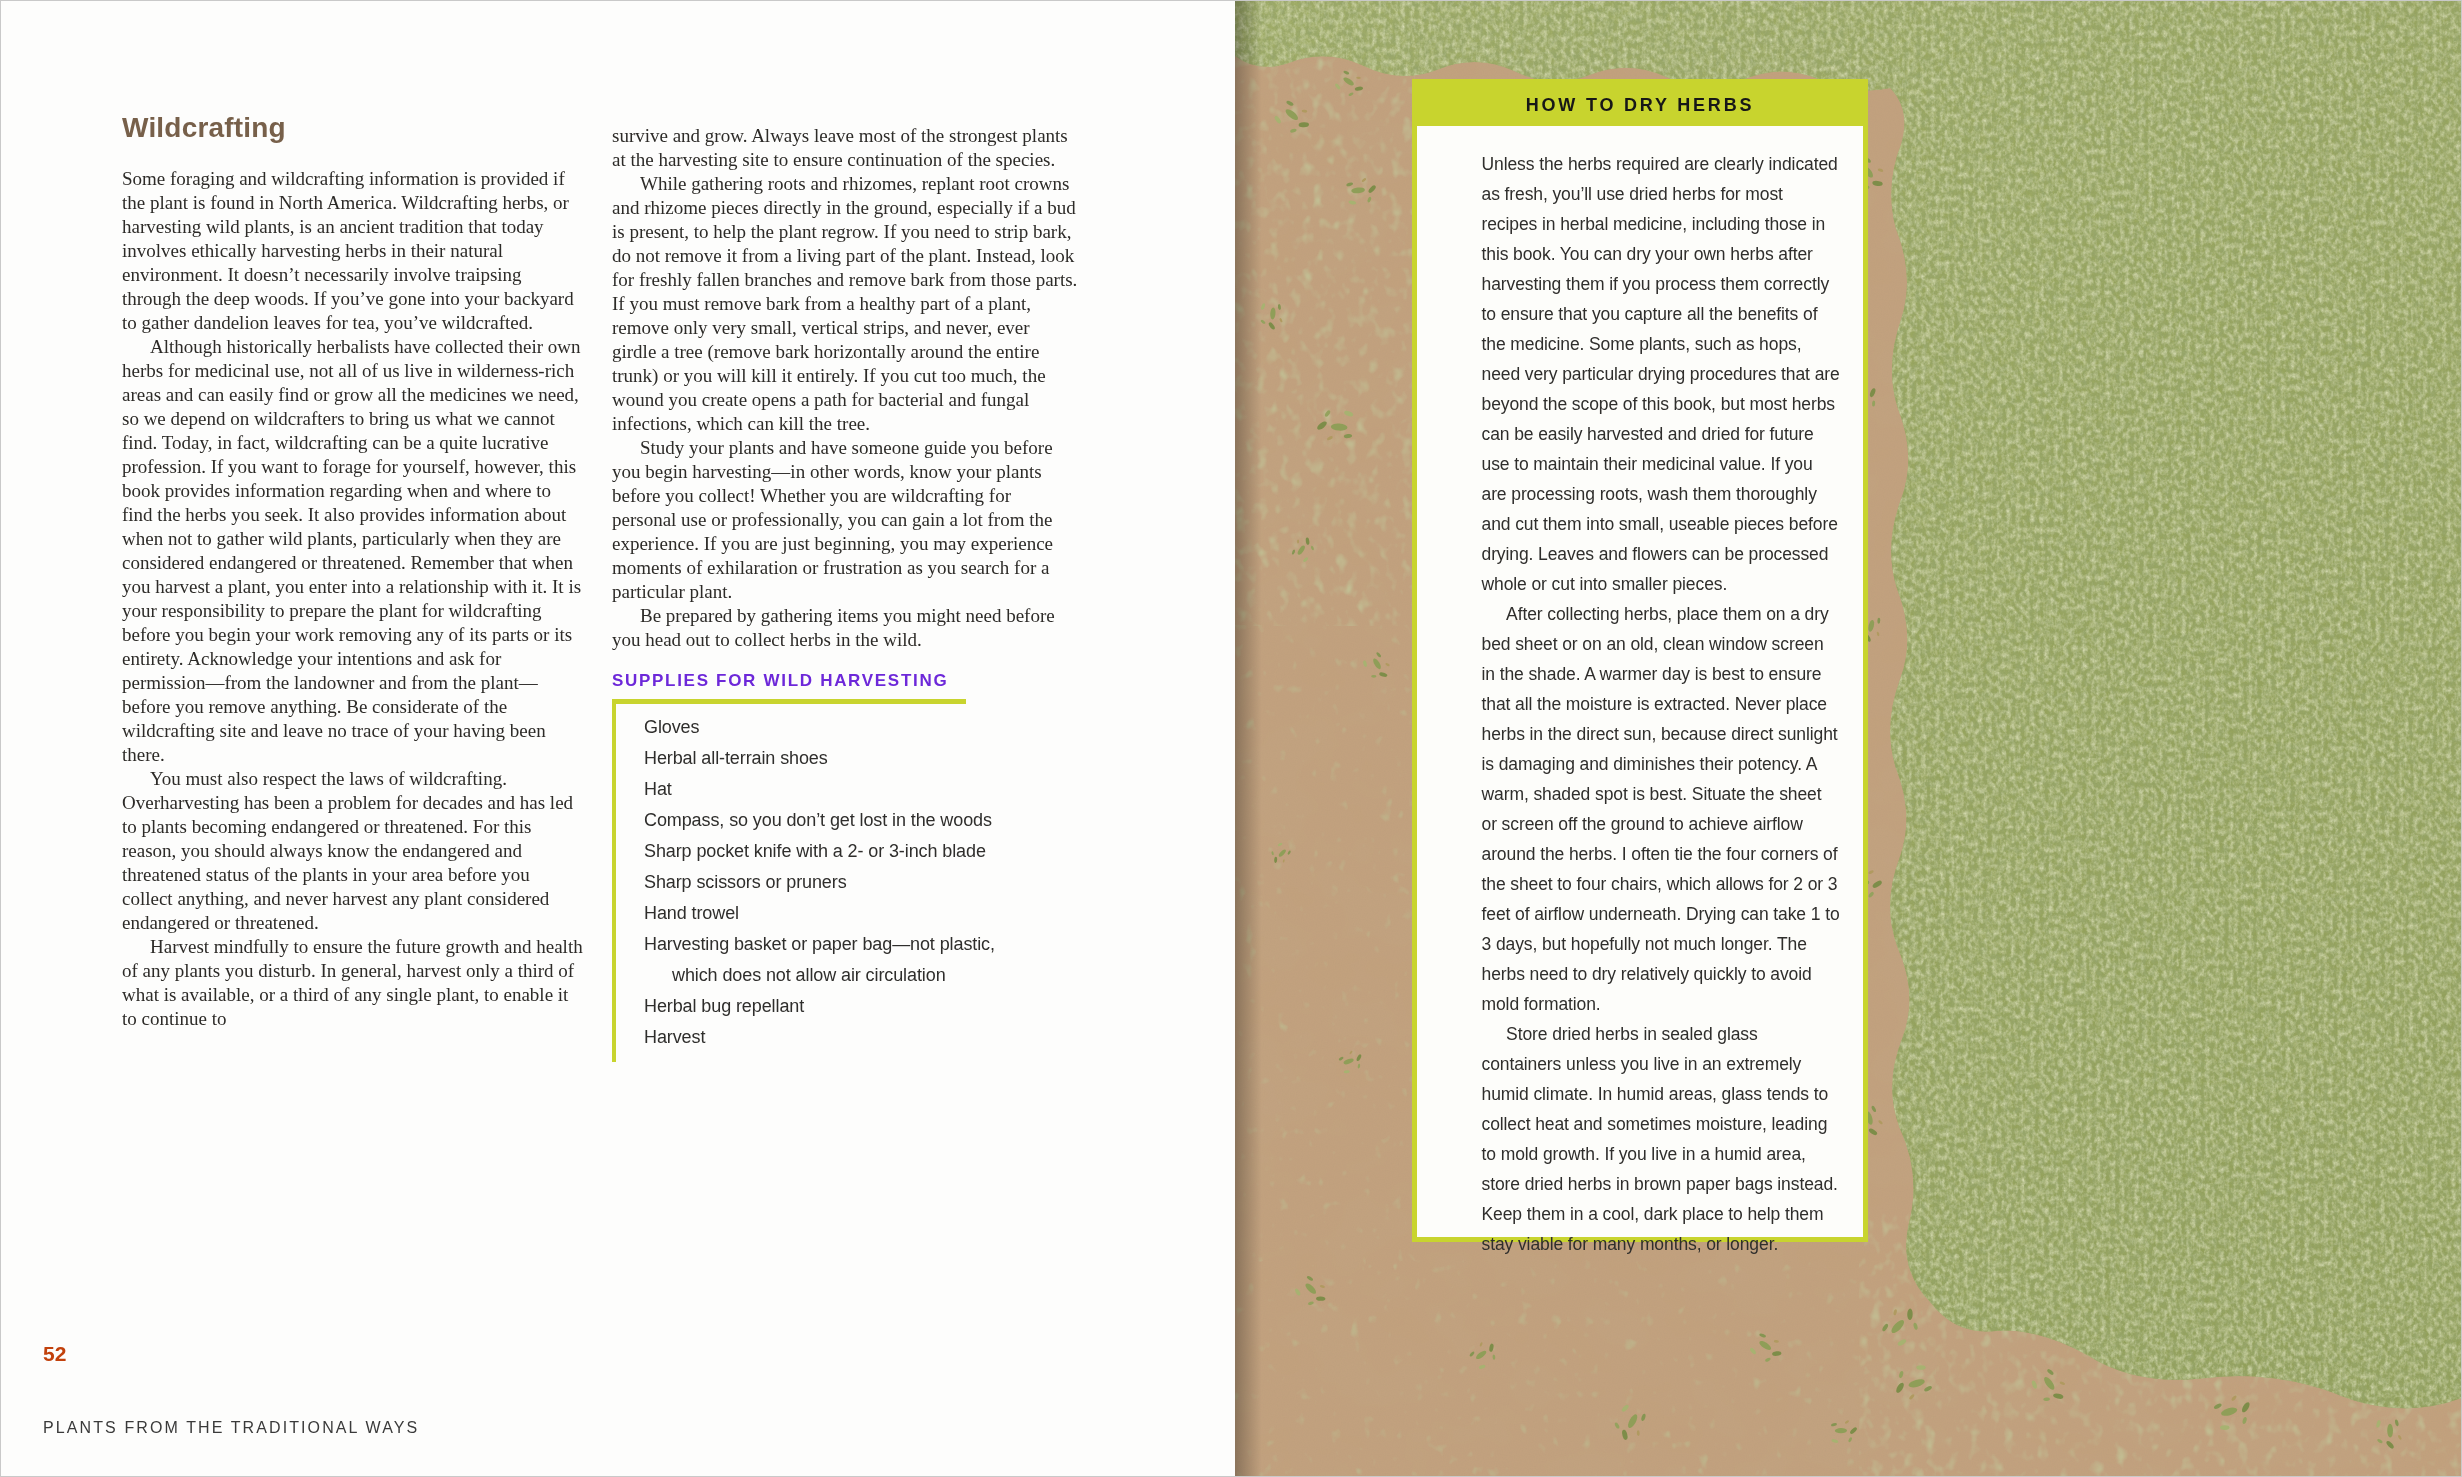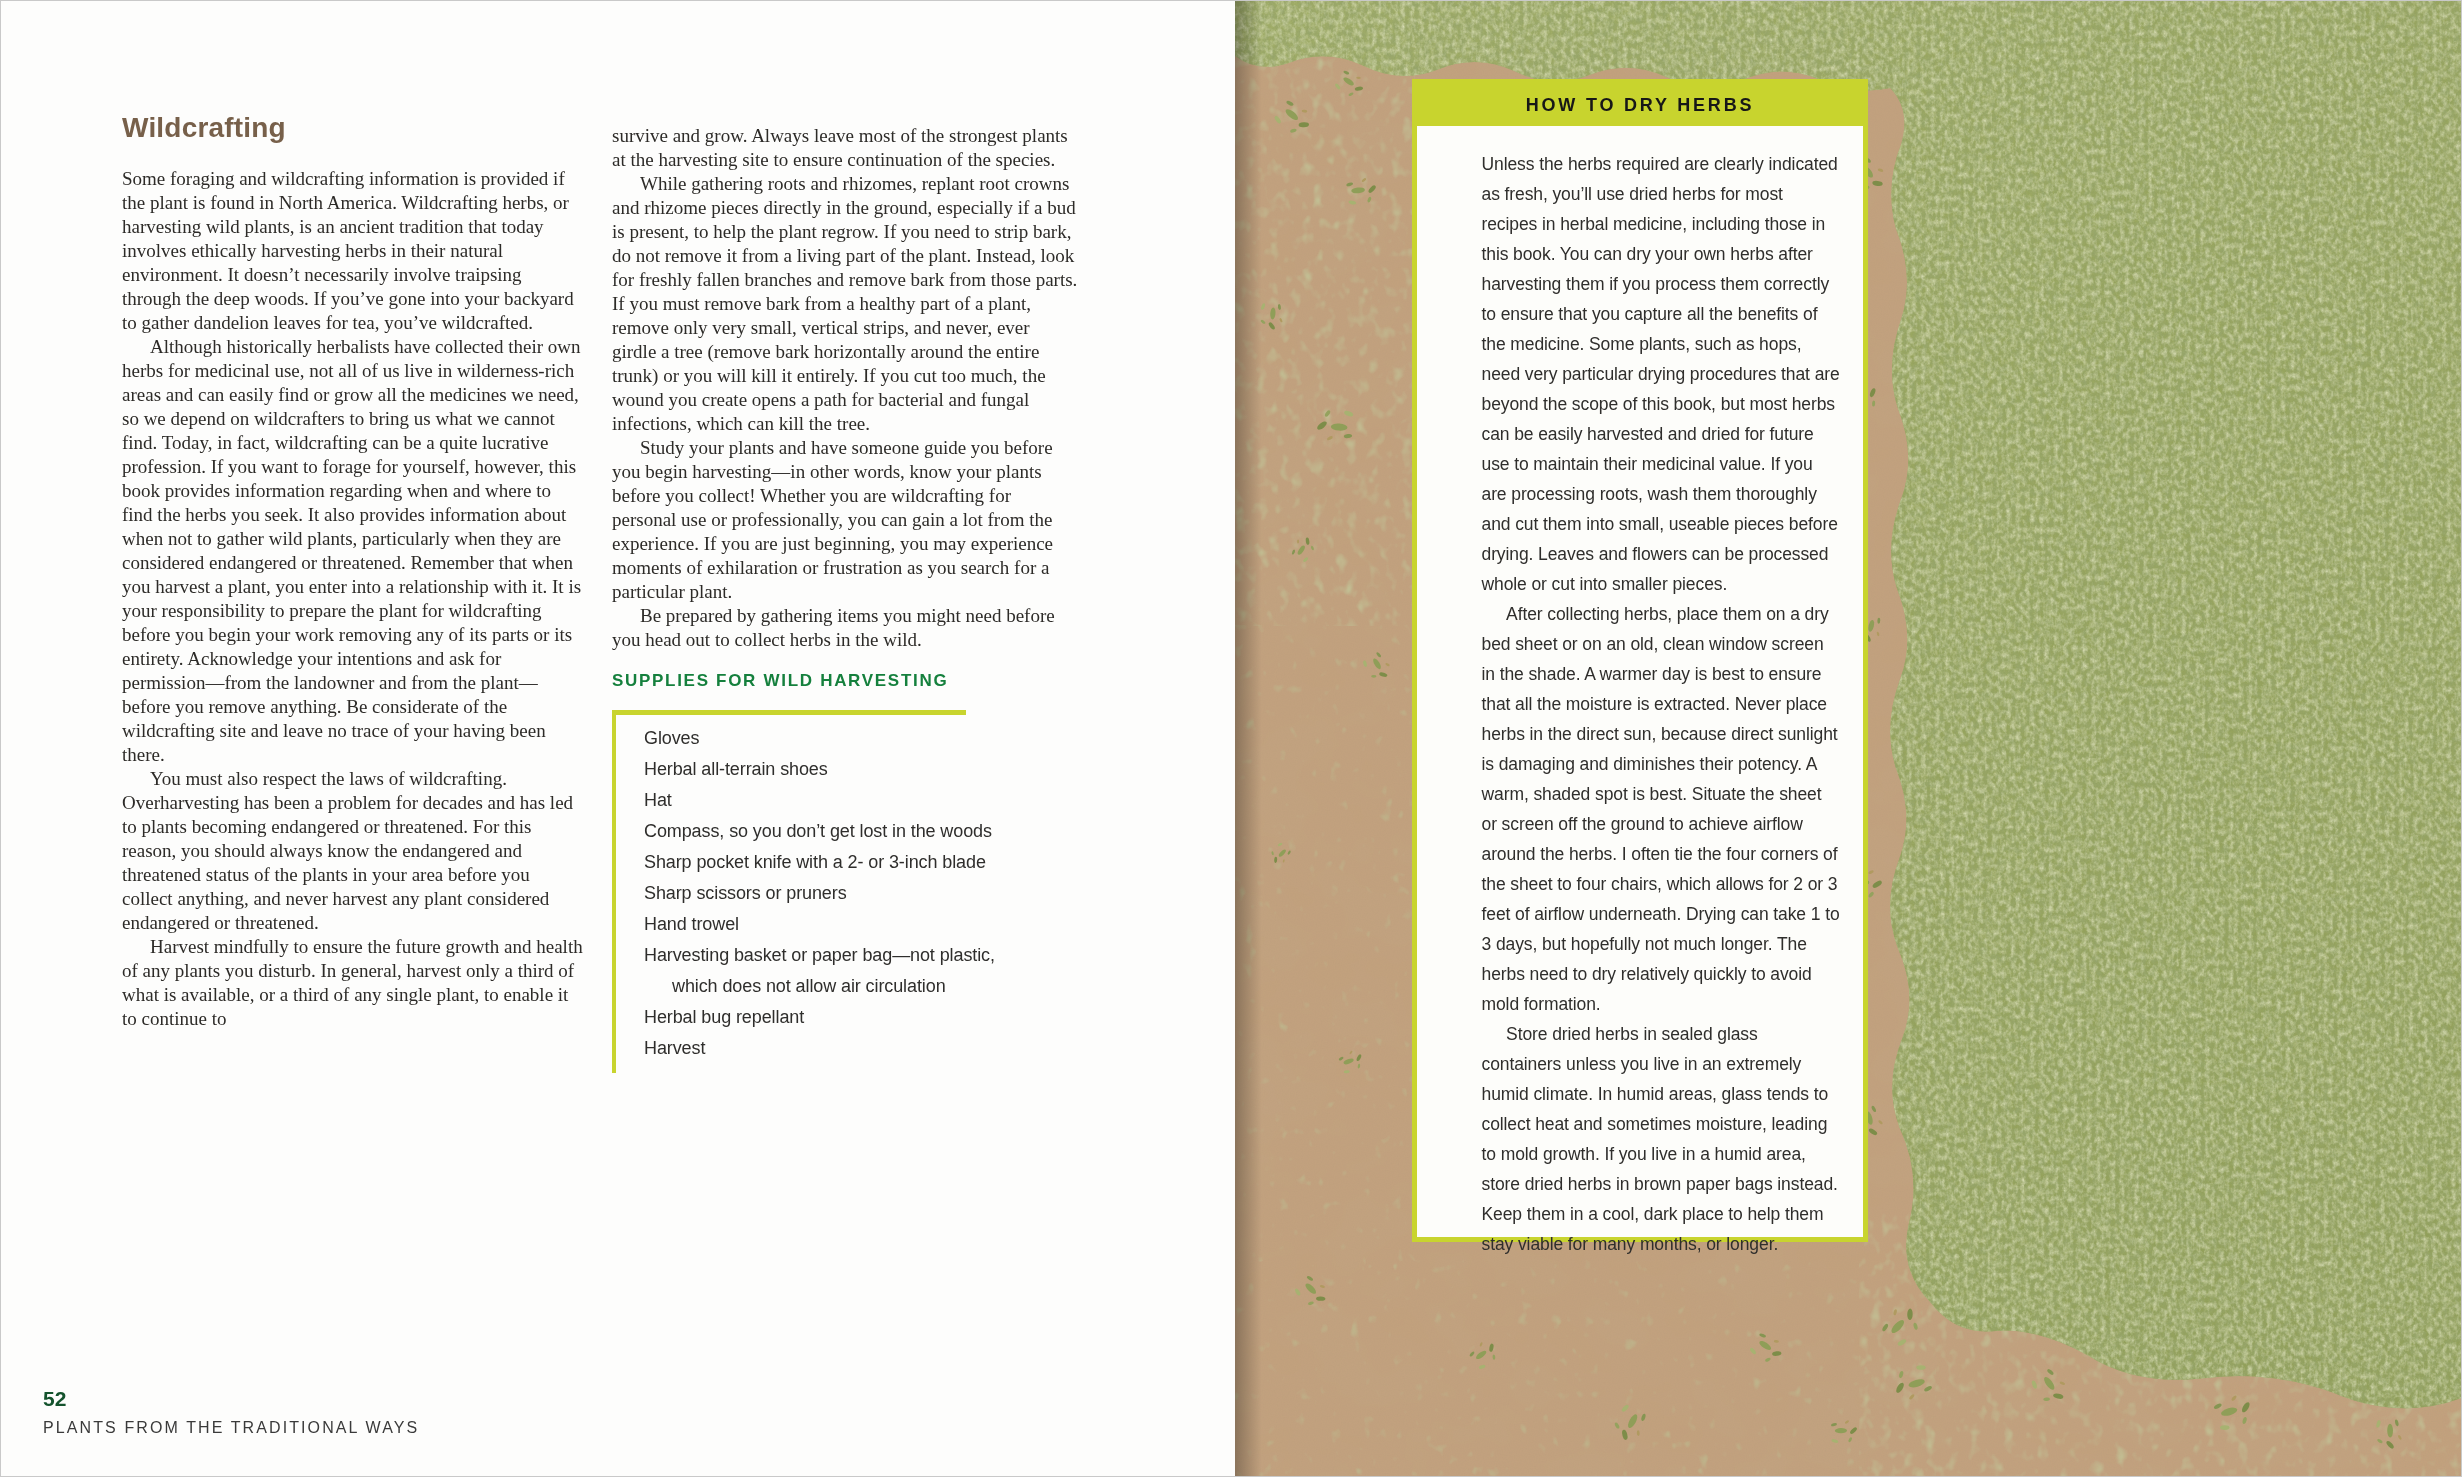--- a/index.html
+++ b/index.html
@@ -17,37 +17,37 @@
   }
   .body-serif{
     font-family:"Liberation Serif",serif;font-size:19px;line-height:24px;
     color:#2d2b28;text-align:left;
   }
   .body-serif p{margin:0;}
   .body-serif p + p{text-indent:28px;}
   .col2-wrap{position:absolute;left:611px;top:123px;width:466px;}
   .supplies{margin-top:19px;}
   .supplies-heading{
-    margin:0 0 19px 0;font:700 17px/1.2 "Liberation Sans",sans-serif;
-    letter-spacing:1.7px;color:#15803d;
+    margin:0 0 8px 0;font:700 17px/1.2 "Liberation Sans",sans-serif;
+    letter-spacing:1.7px;color:#6d28d9;
   }
   .supply-box{
     position:relative;border-left:4.7px solid #c8d42e;
     padding:12.3px 0 9.5px 28px;
   }
   .supply-box::before{
     content:"";position:absolute;left:0;top:0;width:350px;height:4.7px;background:#c8d42e;
   }
   .supply-item{
     font:400 18px/31px "Liberation Sans",sans-serif;color:#2f2e2c;letter-spacing:-0.1px;
   }
   .supply-item.indent{padding-left:28px;}
   .footer-pagenum{
-    position:absolute;left:42px;top:1387px;
-    font:700 21px/1 "Liberation Sans",sans-serif;color:#14532d;
+    position:absolute;left:42px;top:1342px;
+    font:700 21px/1 "Liberation Sans",sans-serif;color:#c2410c;
   }
   .footer-title{
     position:absolute;left:42px;top:1419px;
     font:400 16px/1 "Liberation Sans",sans-serif;letter-spacing:2.1px;color:#3a3a3a;
   }
   
   .page-right{position:absolute;left:1234px;top:0;width:1228px;height:1477px;border-radius:27px;}
   .photo{position:absolute;left:0;top:0;width:1228px;height:1477px;display:block;}
   .info-box{
     position:absolute;left:177px;top:78px;width:456px;height:1163px;

